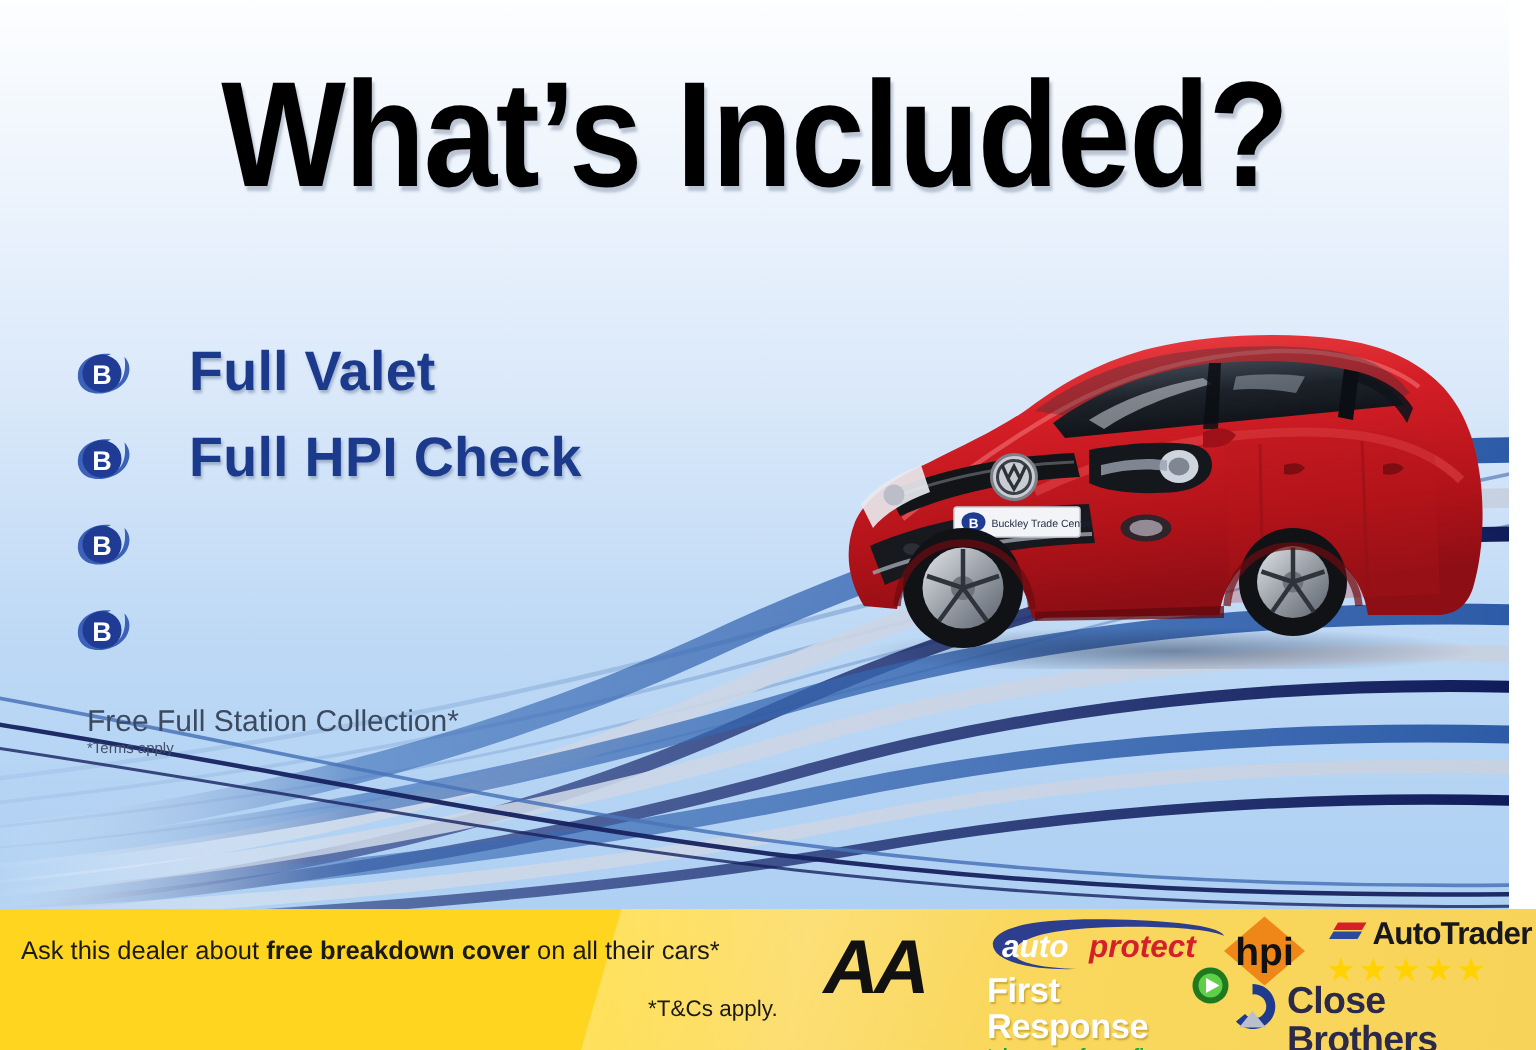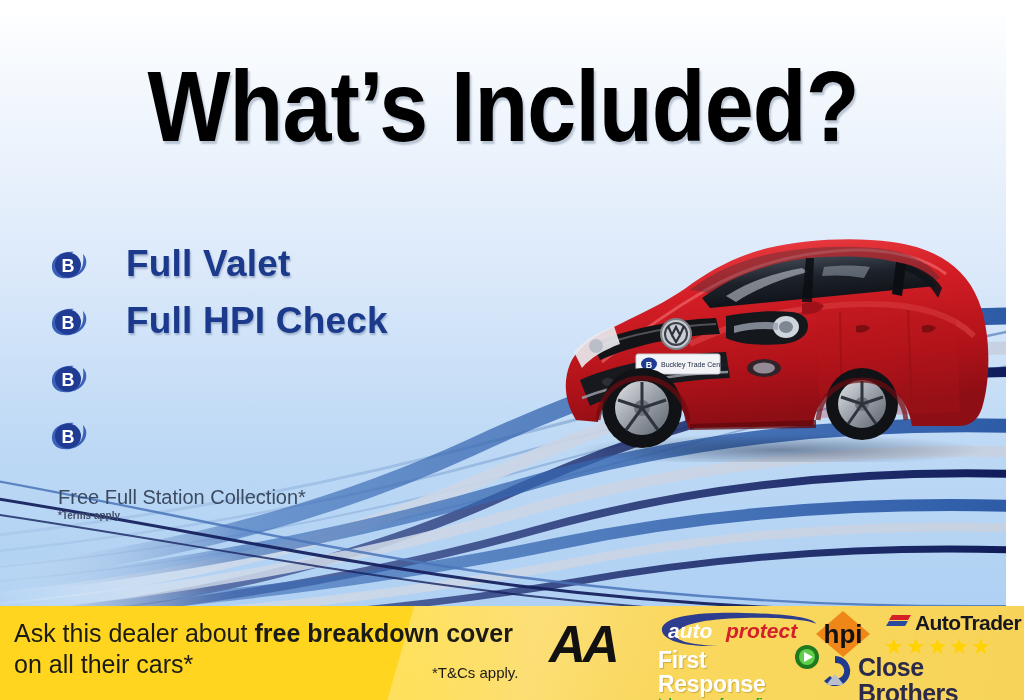--- a/index.html
+++ b/index.html
@@ -2,21 +2,21 @@
 <html><head>
 <meta charset="utf-8">
 <style>
   html,body{margin:0;padding:0;background:#ffffff;}
   body{width:1024px;height:700px;overflow:hidden;font-family:"Liberation Sans",sans-serif;}
 
   .poster{position:relative;width:1024px;height:700px;background:#ffffff;overflow:hidden;}
 
   
   .blue-panel{
-    position:absolute;left:0;top:16px;width:1006px;height:608px;
+    position:absolute;left:0;top:0;width:1006px;height:608px;
     background:linear-gradient(180deg,#fdfeff 0%,#f2f7fd 14%,#dbe9fa 42%,#bcd8f5 72%,#aed0f3 100%);
     overflow:hidden;
   }
   .blue-panel svg.waves{position:absolute;left:0;top:0;width:1006px;height:608px;}
 
   
   .headline{
     position:absolute;left:0;top:38px;width:1006px;text-align:center;
     font-family:"Liberation Sans",sans-serif;
     font-size:100px;line-height:104px;font-weight:700;color:#000000;
@@ -38,41 +38,41 @@
     margin-left:20px;
   }
 
   .train-line{
     position:absolute;left:58px;top:470px;
     font-size:20px;font-weight:400;color:#3c4a60;white-space:nowrap;
     font-family:"Liberation Sans",sans-serif;
   }
   .terms-line{
     position:absolute;left:58px;top:494px;
-    font-size:10px;font-weight:700;color:#44506a;white-space:nowrap;
+    font-size:10px;font-weight:400;color:#44506a;white-space:nowrap;
   }
 
   
   .car-wrap{position:absolute;left:540px;top:196px;width:470px;height:250px;}
   .car-wrap svg{width:100%;height:100%;display:block;}
 
   
   .banner{
     position:absolute;left:0;top:606px;width:1024px;height:94px;
     background:linear-gradient(100deg,#ffd520 0%,#ffd520 40%,#fbd95e 52%,#f7d35a 100%);
     overflow:hidden;
   }
   .banner .sheen{
     position:absolute;left:400px;top:-20px;width:260px;height:140px;
     background:linear-gradient(100deg,rgba(255,255,255,.30),rgba(255,255,255,0));
     transform:skewX(-16deg);
   }
   .banner-copy{
     position:absolute;left:14px;top:12px;width:500px;
-    font-size:25px;line-height:31px;color:#1b1b16;font-weight:400;
+    font-size:17px;line-height:31px;color:#1b1b16;font-weight:400;
     font-family:"Liberation Sans",sans-serif;
   }
   .banner-copy b{font-weight:700;}
   .tcs{
     position:absolute;left:432px;top:664px;
     font-size:15px;color:#1b1b16;font-weight:400;white-space:nowrap;
   }
   .aa-logo{
     position:absolute;left:549px;top:614px;
     font-size:51px;line-height:62px;font-weight:700;font-style:italic;

